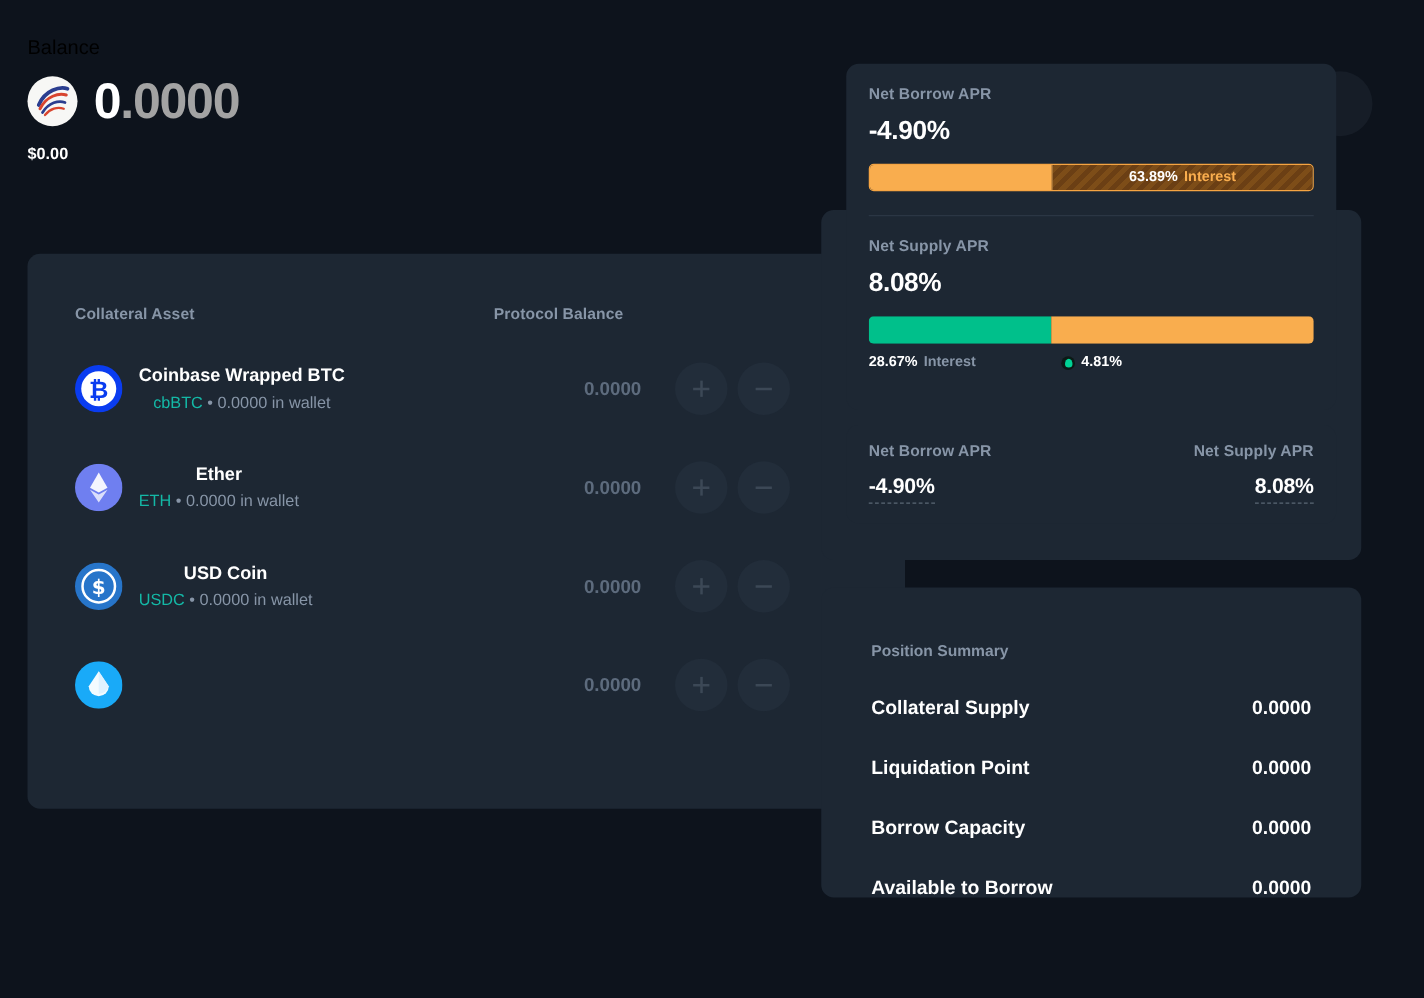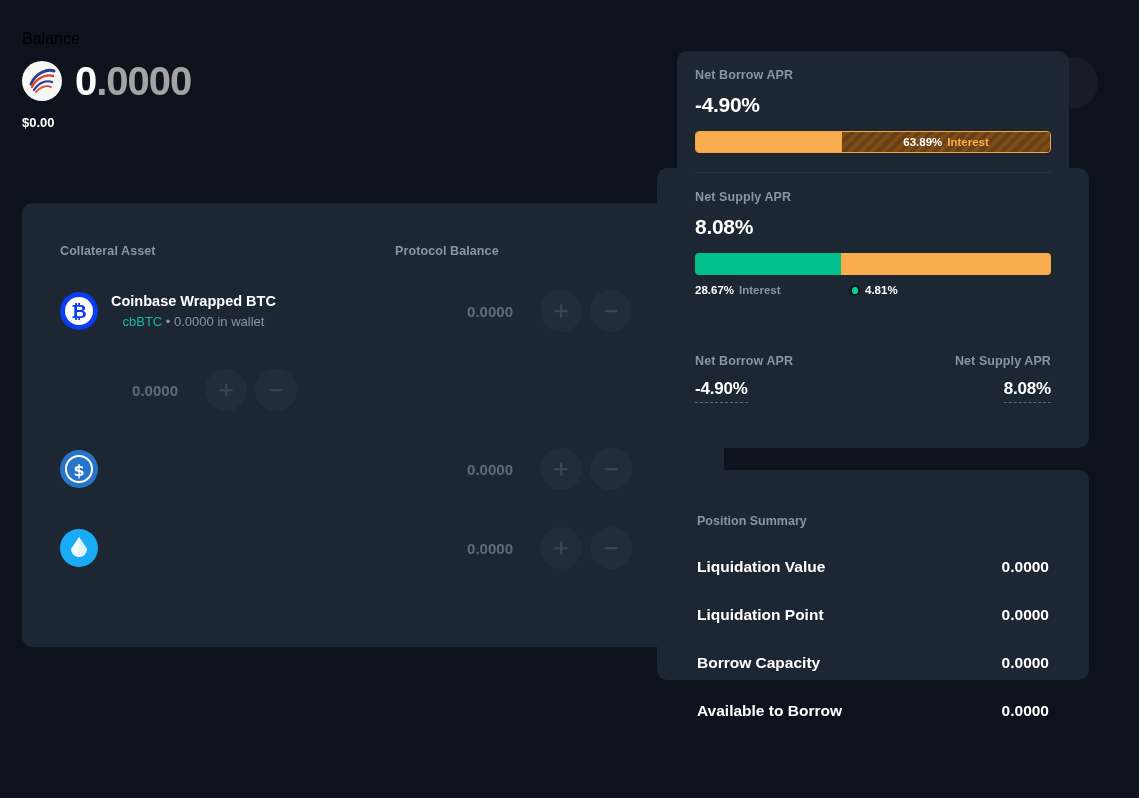--- a/index.html
+++ b/index.html
@@ -141,21 +141,21 @@
     position: relative; padding-bottom: 4px;
   }
   .sum-val::after {
     content: ""; position: absolute; left: 0; right: 0; bottom: 0;
     border-bottom: 1.5px dashed #5b6876;
   }
 
   
   .pos-card {
     position: absolute; left: 657px; top: 470px;
-    width: 432px; height: 210px;
+    width: 432px; height: 248px;
     padding: 44px 40px 0 40px;
   }
   .pos-title { color: #8795a7; font-size: 12.5px; font-weight: bold; }
   .pos-row {
     display: flex; justify-content: space-between; align-items: center;
     margin-top: 30px;
   }
   .pos-row:first-of-type { margin-top: 29px; }
   .pos-key { color: #ffffff; font-size: 15.5px; font-weight: bold; }
   .pos-val { color: #ffffff; font-size: 15.5px; font-weight: bold; }
@@ -204,35 +204,52 @@
         </div>
       </div>
       <div class="proto-balance">0.0000</div>
       <div class="row-actions">
         <button class="circ-btn plus"></button>
         <button class="circ-btn minus"></button>
       </div>
     </div>
 
     <div class="coll-row coll-row-r1">
+      <div class="asset-cell">
+        <div class="asset-icon">
+          <svg width="38" height="38" viewBox="0 0 38 38" aria-hidden="true">
+            <circle cx="19" cy="19" r="19" fill="#6f7ff0"></circle>
+            <path d="M19 7 L26 19.2 L19 23 L12 19.2 Z" fill="#ffffff" opacity=".92"></path>
+            <path d="M19 24.6 L26 20.7 L19 31 L12 20.7 Z" fill="#ffffff" opacity=".75"></path>
+          </svg>
+        </div>
+        <div class="asset-text">
+          <div class="asset-name">Ether</div>
+          <div class="asset-sub"><span class="sym">ETH</span><span> • 0.0000 in wallet</span></div>
+        </div>
+      </div>
       <div class="proto-balance">0.0000</div>
       <div class="row-actions">
         <button class="circ-btn plus"></button>
         <button class="circ-btn minus"></button>
       </div>
     </div>
 
     <div class="coll-row coll-row-r2">
       <div class="asset-cell">
         <div class="asset-icon">
           <svg width="38" height="38" viewBox="0 0 38 38" aria-hidden="true">
             <circle cx="19" cy="19" r="19" fill="#2775ca"></circle>
             <circle cx="19" cy="19" r="13" fill="none" stroke="#ffffff" stroke-width="2"></circle>
             <text x="19" y="25.5" font-size="16" font-weight="bold" fill="#ffffff" text-anchor="middle" font-family="DejaVu Sans, sans-serif">$</text>
           </svg>
+        </div>
+        <div class="asset-text">
+          <div class="asset-name">USD Coin</div>
+          <div class="asset-sub"><span class="sym">USDC</span><span> • 0.0000 in wallet</span></div>
         </div>
       </div>
       <div class="proto-balance">0.0000</div>
       <div class="row-actions">
         <button class="circ-btn plus"></button>
         <button class="circ-btn minus"></button>
       </div>
     </div>
 
     <div class="coll-row coll-row-r3">
@@ -302,21 +319,21 @@
     <div class="sum-bot">
       <span class="sum-val">-4.90%</span>
       <span class="sum-val">8.08%</span>
     </div>
   </div>
 
   <div class="card pos-card">
     <div class="pos-title">Position Summary</div>
 
     <div class="pos-row">
-      <span class="pos-key">Liquidation Value</span>
+      <span class="pos-key">Collateral Supply</span>
       <span class="pos-val">0.0000</span>
     </div>
     <div class="pos-row">
       <span class="pos-key">Liquidation Point</span>
       <span class="pos-val">0.0000</span>
     </div>
     <div class="pos-row">
       <span class="pos-key">Borrow Capacity</span>
       <span class="pos-val">0.0000</span>
     </div>

